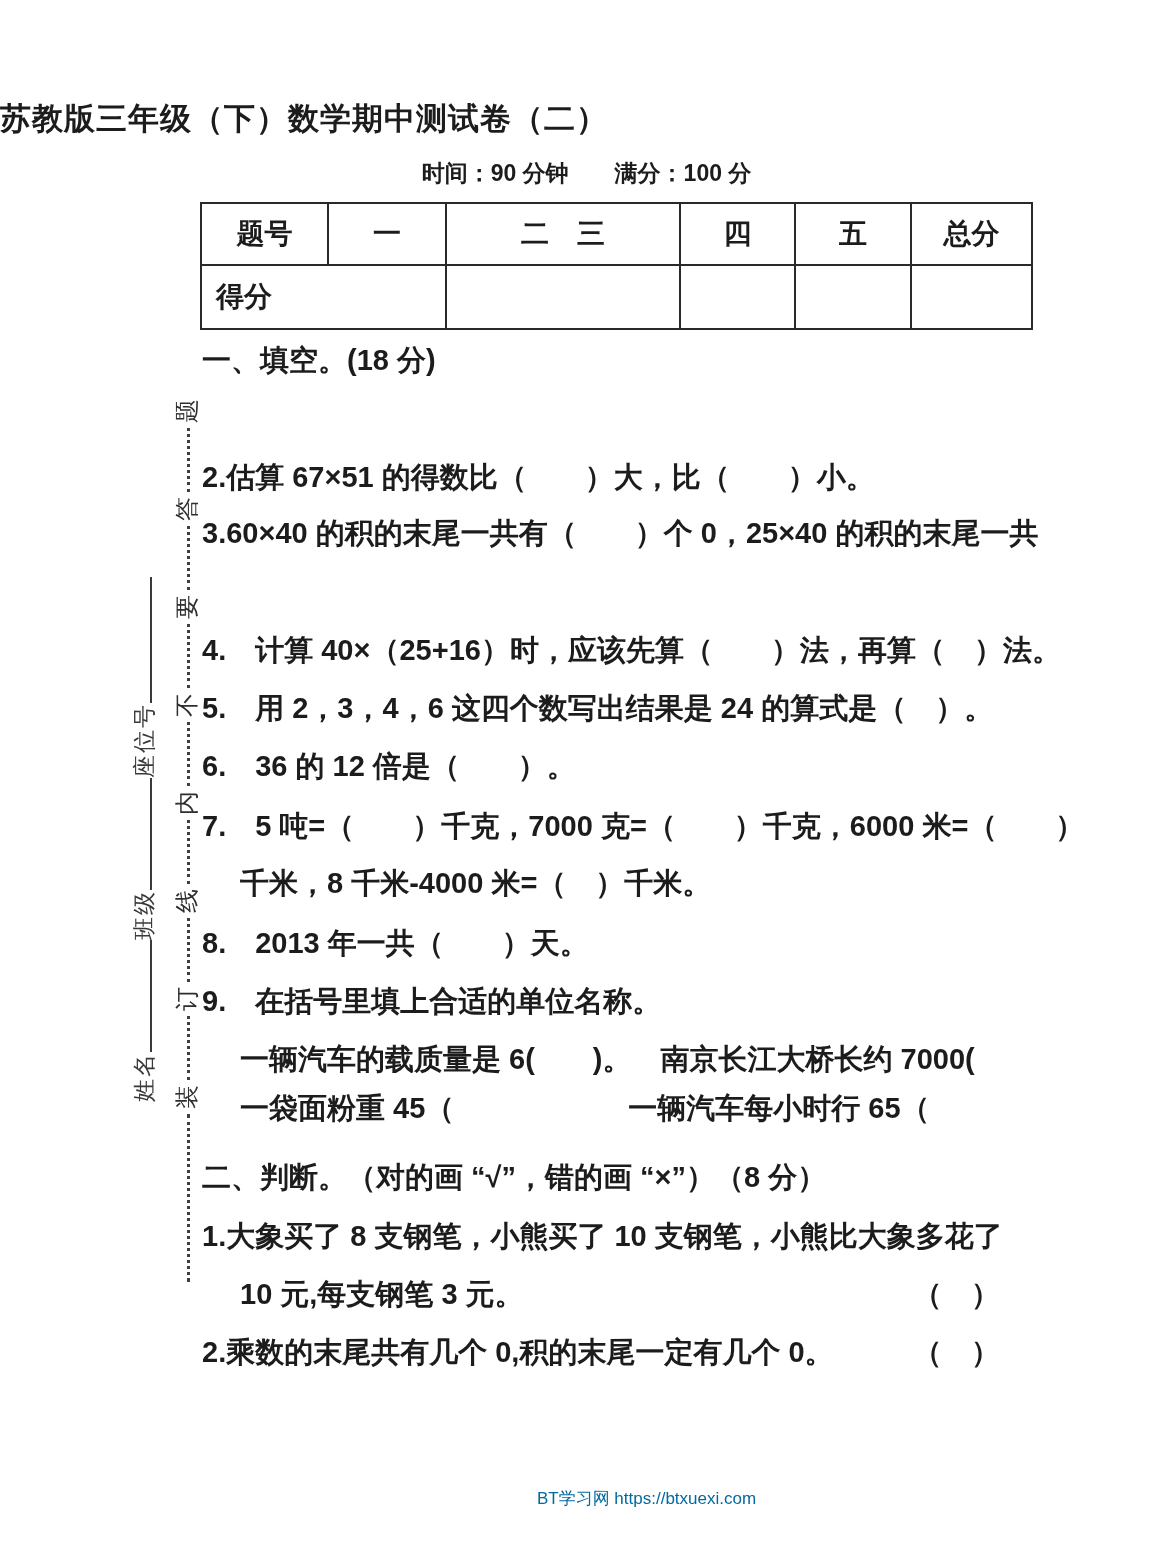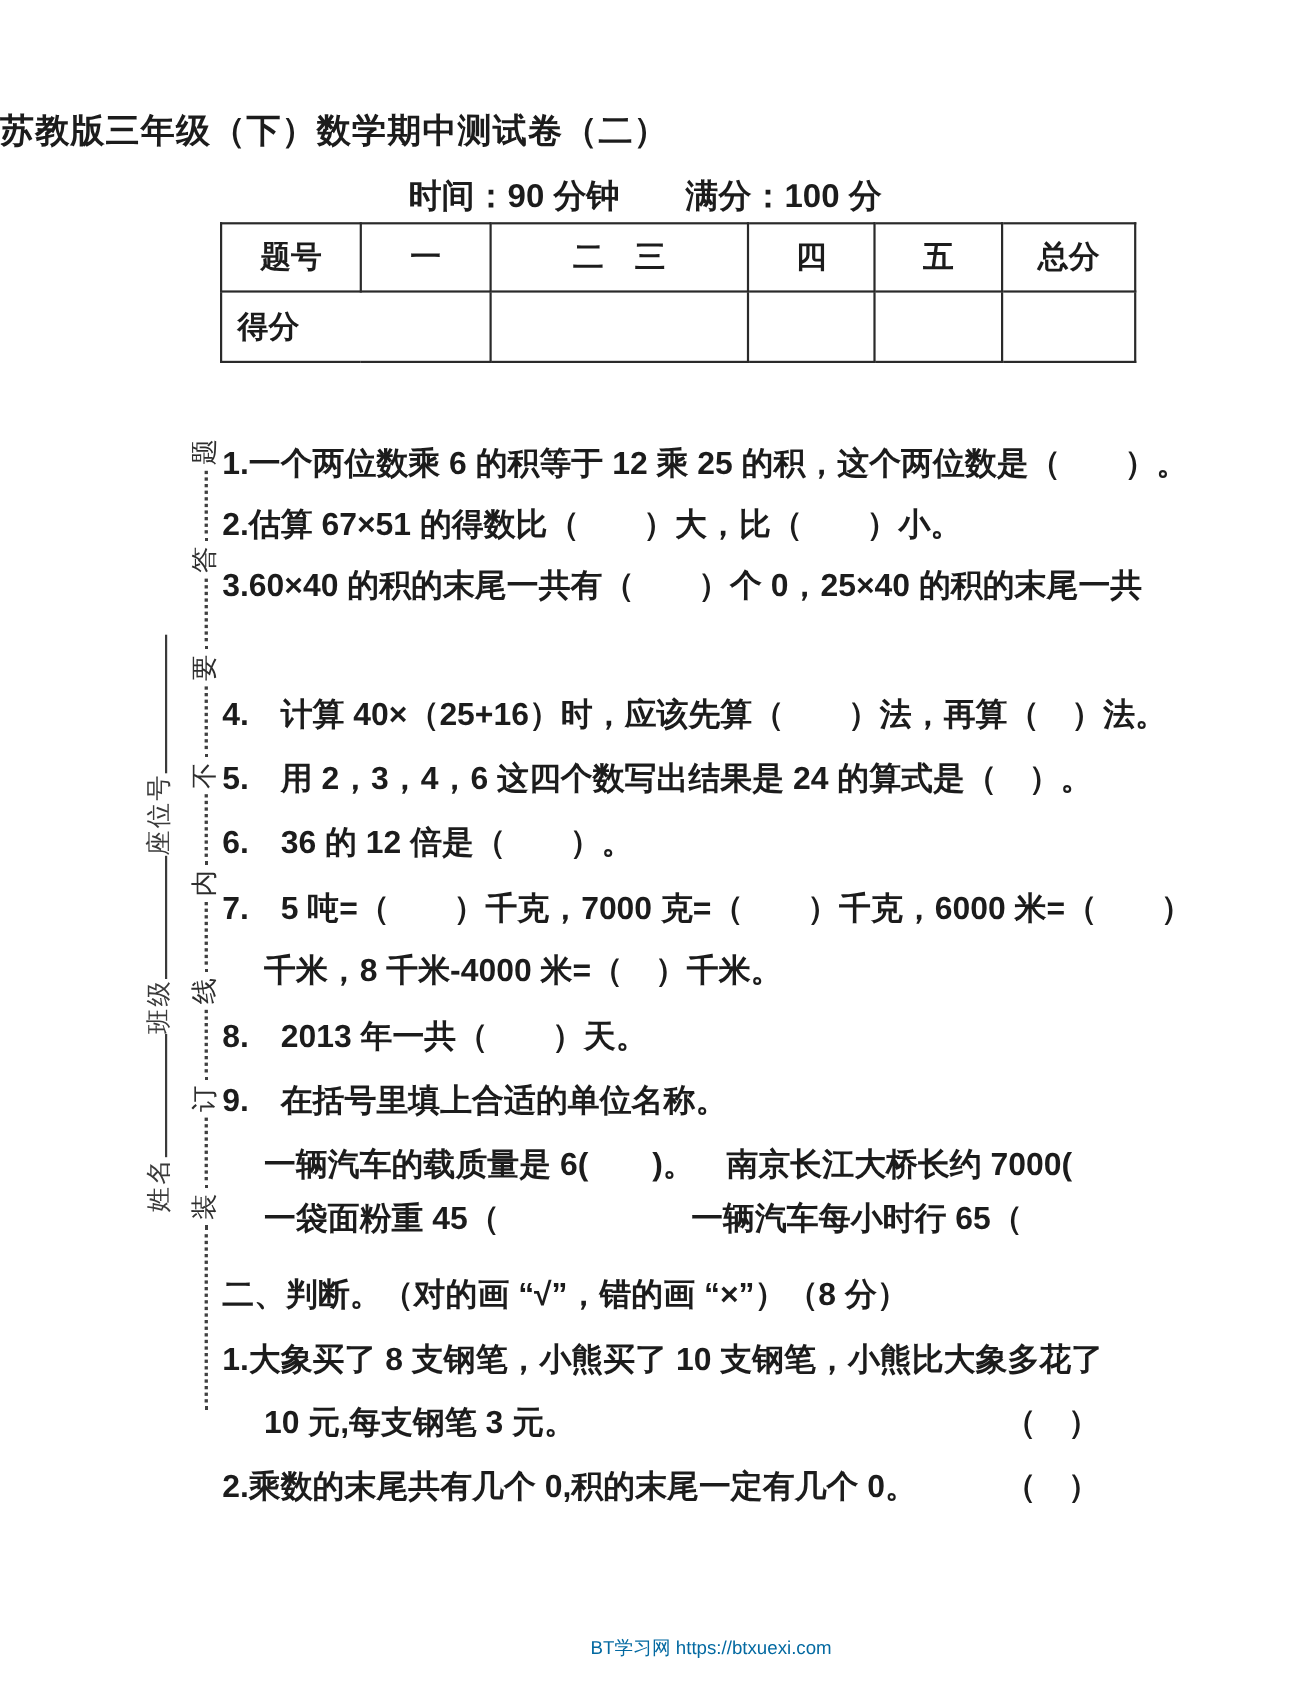--- a/index.html
+++ b/index.html
@@ -7,21 +7,21 @@
     position:relative; width:1173px; height:1552px; background:#ffffff;
     font-family:"Liberation Sans","DejaVu Sans",sans-serif; color:#1c1c1c;
     overflow:hidden;
   }
   .doc-title {
     position:absolute; top:98px; left:0; width:100%; text-align:left;
     font-size:31px; font-weight:bold; letter-spacing:1px;
   }
   .doc-subtitle {
     position:absolute; top:158px; left:0; width:100%; text-align:center;
-    font-size:30px; font-weight:bold;
+    font-size:23px; font-weight:bold;
   }
   table.score {
     position:absolute; left:200px; top:202px; width:831px;
     border-collapse:collapse; table-layout:fixed;
   }
   table.score td {
     border:2px solid #2a2a2a; text-align:center; vertical-align:middle;
     font-size:28px; font-weight:bold; padding:0;margin-left:17px;
   }
   table.score tr.hdr td { height:60px; }
@@ -106,21 +106,21 @@
     <tr class="scr">
       <td colspan="2" class="score-label">得分</td>
       <td></td>
       <td></td>
       <td></td>
       <td></td>
     </tr>
   </tbody>
     </table>
 
-  <div class="ln" style="top:402px">1.一个两位数乘 6 的积等于 12 乘 25 的积，这个两位数是（　　）。</div>
+  <div class="ln" style="top:340px">一、填空。(18 分)</div>
   <div class="ln" style="top:457px">2.估算 67×51 的得数比（　　）大，比（　　）小。</div>
   <div class="ln" style="top:513px">3.60×40 的积的末尾一共有（　　）个 0，25×40 的积的末尾一共</div>
   <div class="ln" style="top:630px">4.　计算 40×（25+16）时，应该先算（　　）法，再算（　）法。</div>
   <div class="ln" style="top:688px">5.　用 2，3，4，6 这四个数写出结果是 24 的算式是（　）。</div>
   <div class="ln" style="top:746px">6.　36 的 12 倍是（　　）。</div>
   <div class="ln" style="top:806px">7.　5 吨=（　　）千克，7000 克=（　　）千克，6000 米=（　　）</div>
   <div class="ln ind" style="top:863px">千米，8 千米-4000 米=（　）千米。</div>
   <div class="ln" style="top:923px">8.　2013 年一共（　　）天。</div>
   <div class="ln" style="top:981px">9.　在括号里填上合适的单位名称。</div>
   <div class="ln ind" style="top:1039px">一辆汽车的载质量是 6(　　)。　南京长江大桥长约 7000(</div>

